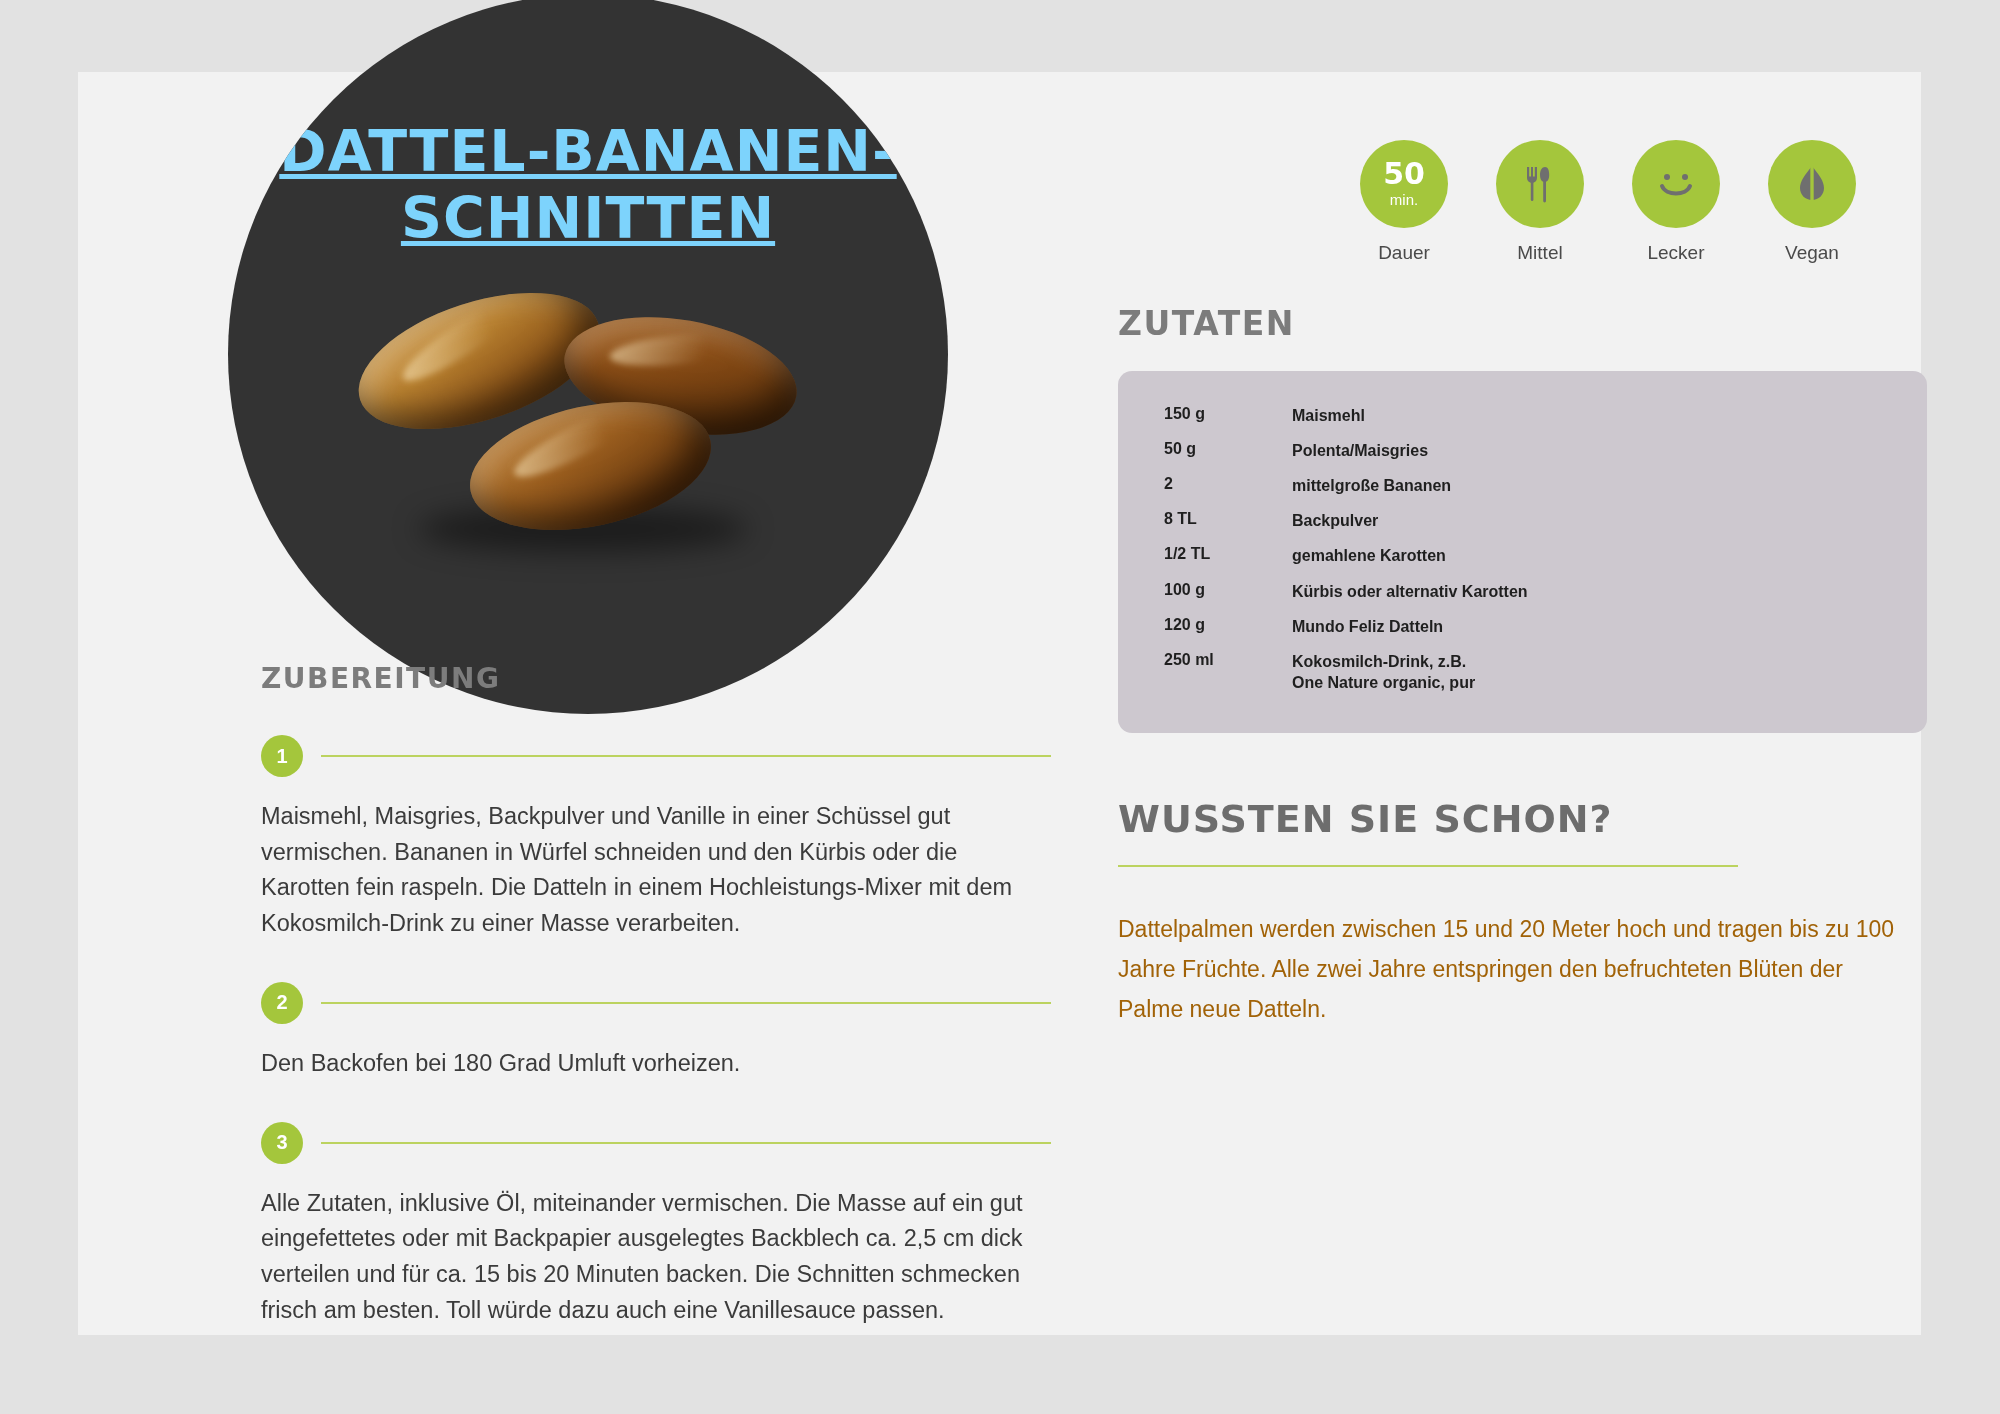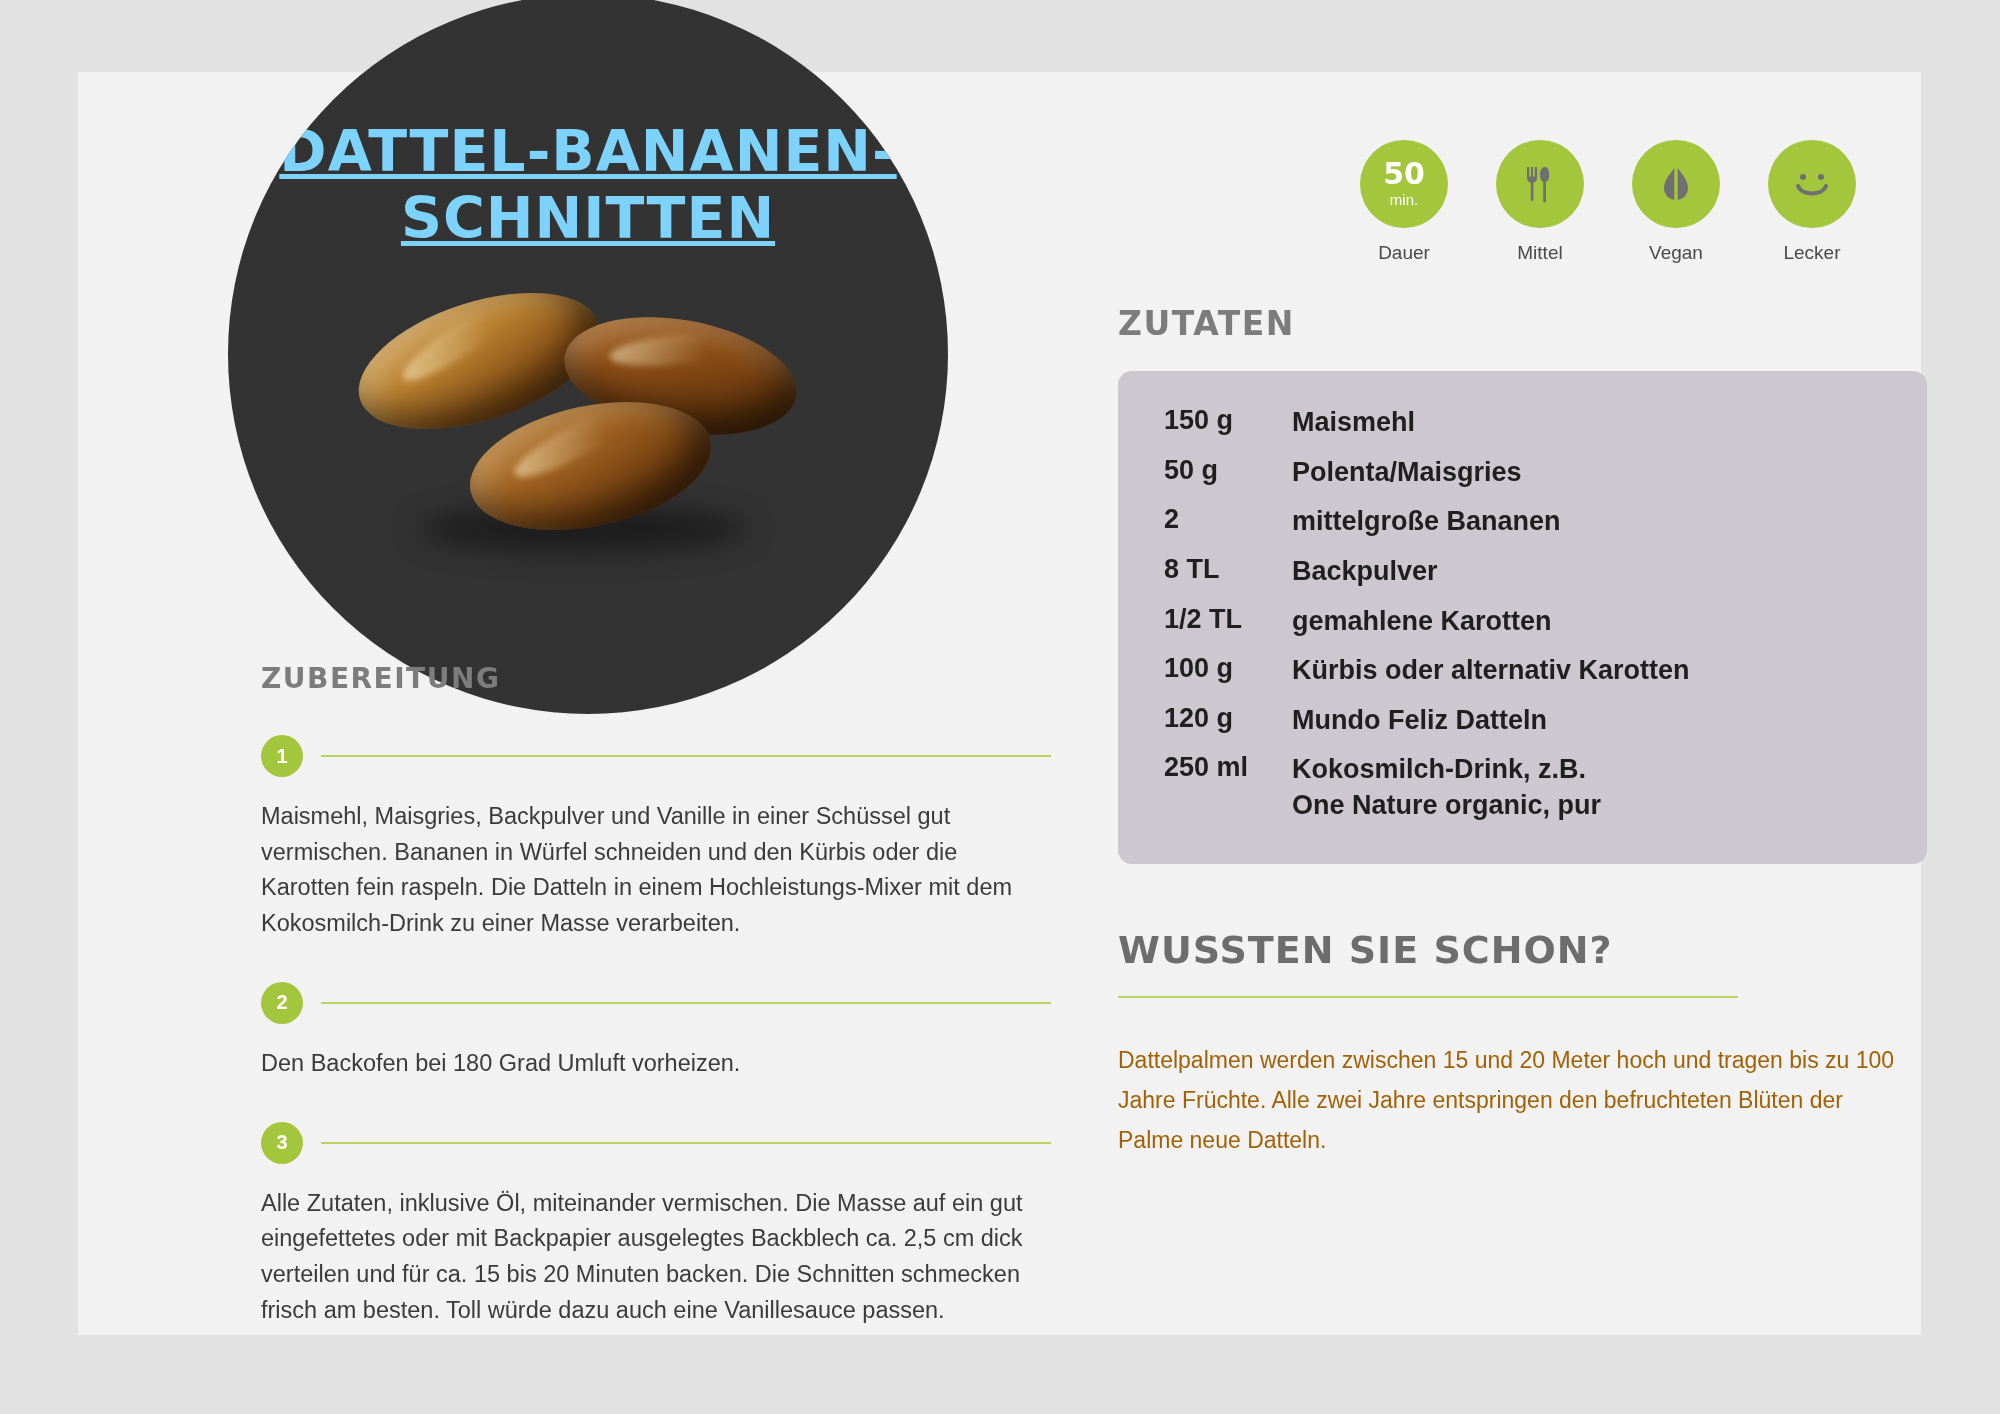--- a/index.html
+++ b/index.html
@@ -212,21 +212,21 @@
   .ingredients-box {
     background: #cdc8cf;
     border-radius: 14px;
     padding: 34px 46px 40px 46px;
   }
   .ing-row {
     display: flex;
     align-items: flex-start;
     margin-bottom: 14px;
     color: #1f1f1f;
-    font-size: 27px;
+    font-size: 16px;
     font-weight: bold;
   }
   .ing-row:last-child { margin-bottom: 0; }
   .ing-amount {
     width: 128px;
     flex: none;
   }
   .ing-name { line-height: 1.32; }
 
   .wussten-title {
@@ -307,39 +307,39 @@
               <rect x="15.8" y="22" width="2.6" height="20" rx="1.3"></rect>
               <path d="M30 8 c-3 0-5 3.2-5 8 c0 3.6 1.3 6 3.2 6.8 V42 a1.4 1.4 0 0 0 2.8 0 V22.8 c2-0.8 3.2-3.2 3.2-6.8 C34.2 11.2 33 8 30 8 z"></path>
             </g>
           </svg>
         </div>
         <div class="badge-label">Mittel</div>
       </div>
 
       <div class="badge">
         <div class="badge-circle">
-          <svg class="icon-svg" width="50" height="50" viewBox="0 0 50 50" aria-hidden="true">
-            <path d="M25 7 C18 16 13 22 13 29 c0 7 5.4 12 12 12 s12-5 12-12 C37 22 32 16 25 7 z" fill="#6f6f6f"></path>
-            <path d="M25 41 C25 32 25 22 25 7" stroke="#a4c63c" stroke-width="3.4" fill="none"></path>
-          </svg>
-        </div>
-        <div class="badge-label">Vegan</div>
-      </div>
-
-      <div class="badge">
-        <div class="badge-circle">
           <svg class="icon-svg" width="56" height="56" viewBox="0 0 56 56" aria-hidden="true">
             <circle cx="19" cy="21" r="3" fill="#6f6f6f"></circle>
             <circle cx="37" cy="21" r="3" fill="#6f6f6f"></circle>
             <path d="M14 30 C18 40 38 40 42 30" stroke="#6f6f6f" stroke-width="4" fill="none" stroke-linecap="round"></path>
           </svg>
         </div>
         <div class="badge-label">Lecker</div>
       </div>
 
+      <div class="badge">
+        <div class="badge-circle">
+          <svg class="icon-svg" width="50" height="50" viewBox="0 0 50 50" aria-hidden="true">
+            <path d="M25 7 C18 16 13 22 13 29 c0 7 5.4 12 12 12 s12-5 12-12 C37 22 32 16 25 7 z" fill="#6f6f6f"></path>
+            <path d="M25 41 C25 32 25 22 25 7" stroke="#a4c63c" stroke-width="3.4" fill="none"></path>
+          </svg>
+        </div>
+        <div class="badge-label">Vegan</div>
+      </div>
+
     </div>
 
     <div class="section-title zutaten-title">ZUTATEN</div>
 
     <div class="ingredients-box">
       <div class="ing-row">
         <div class="ing-amount">150 g</div>
         <div class="ing-name">Maismehl</div>
       </div>
       <div class="ing-row">

